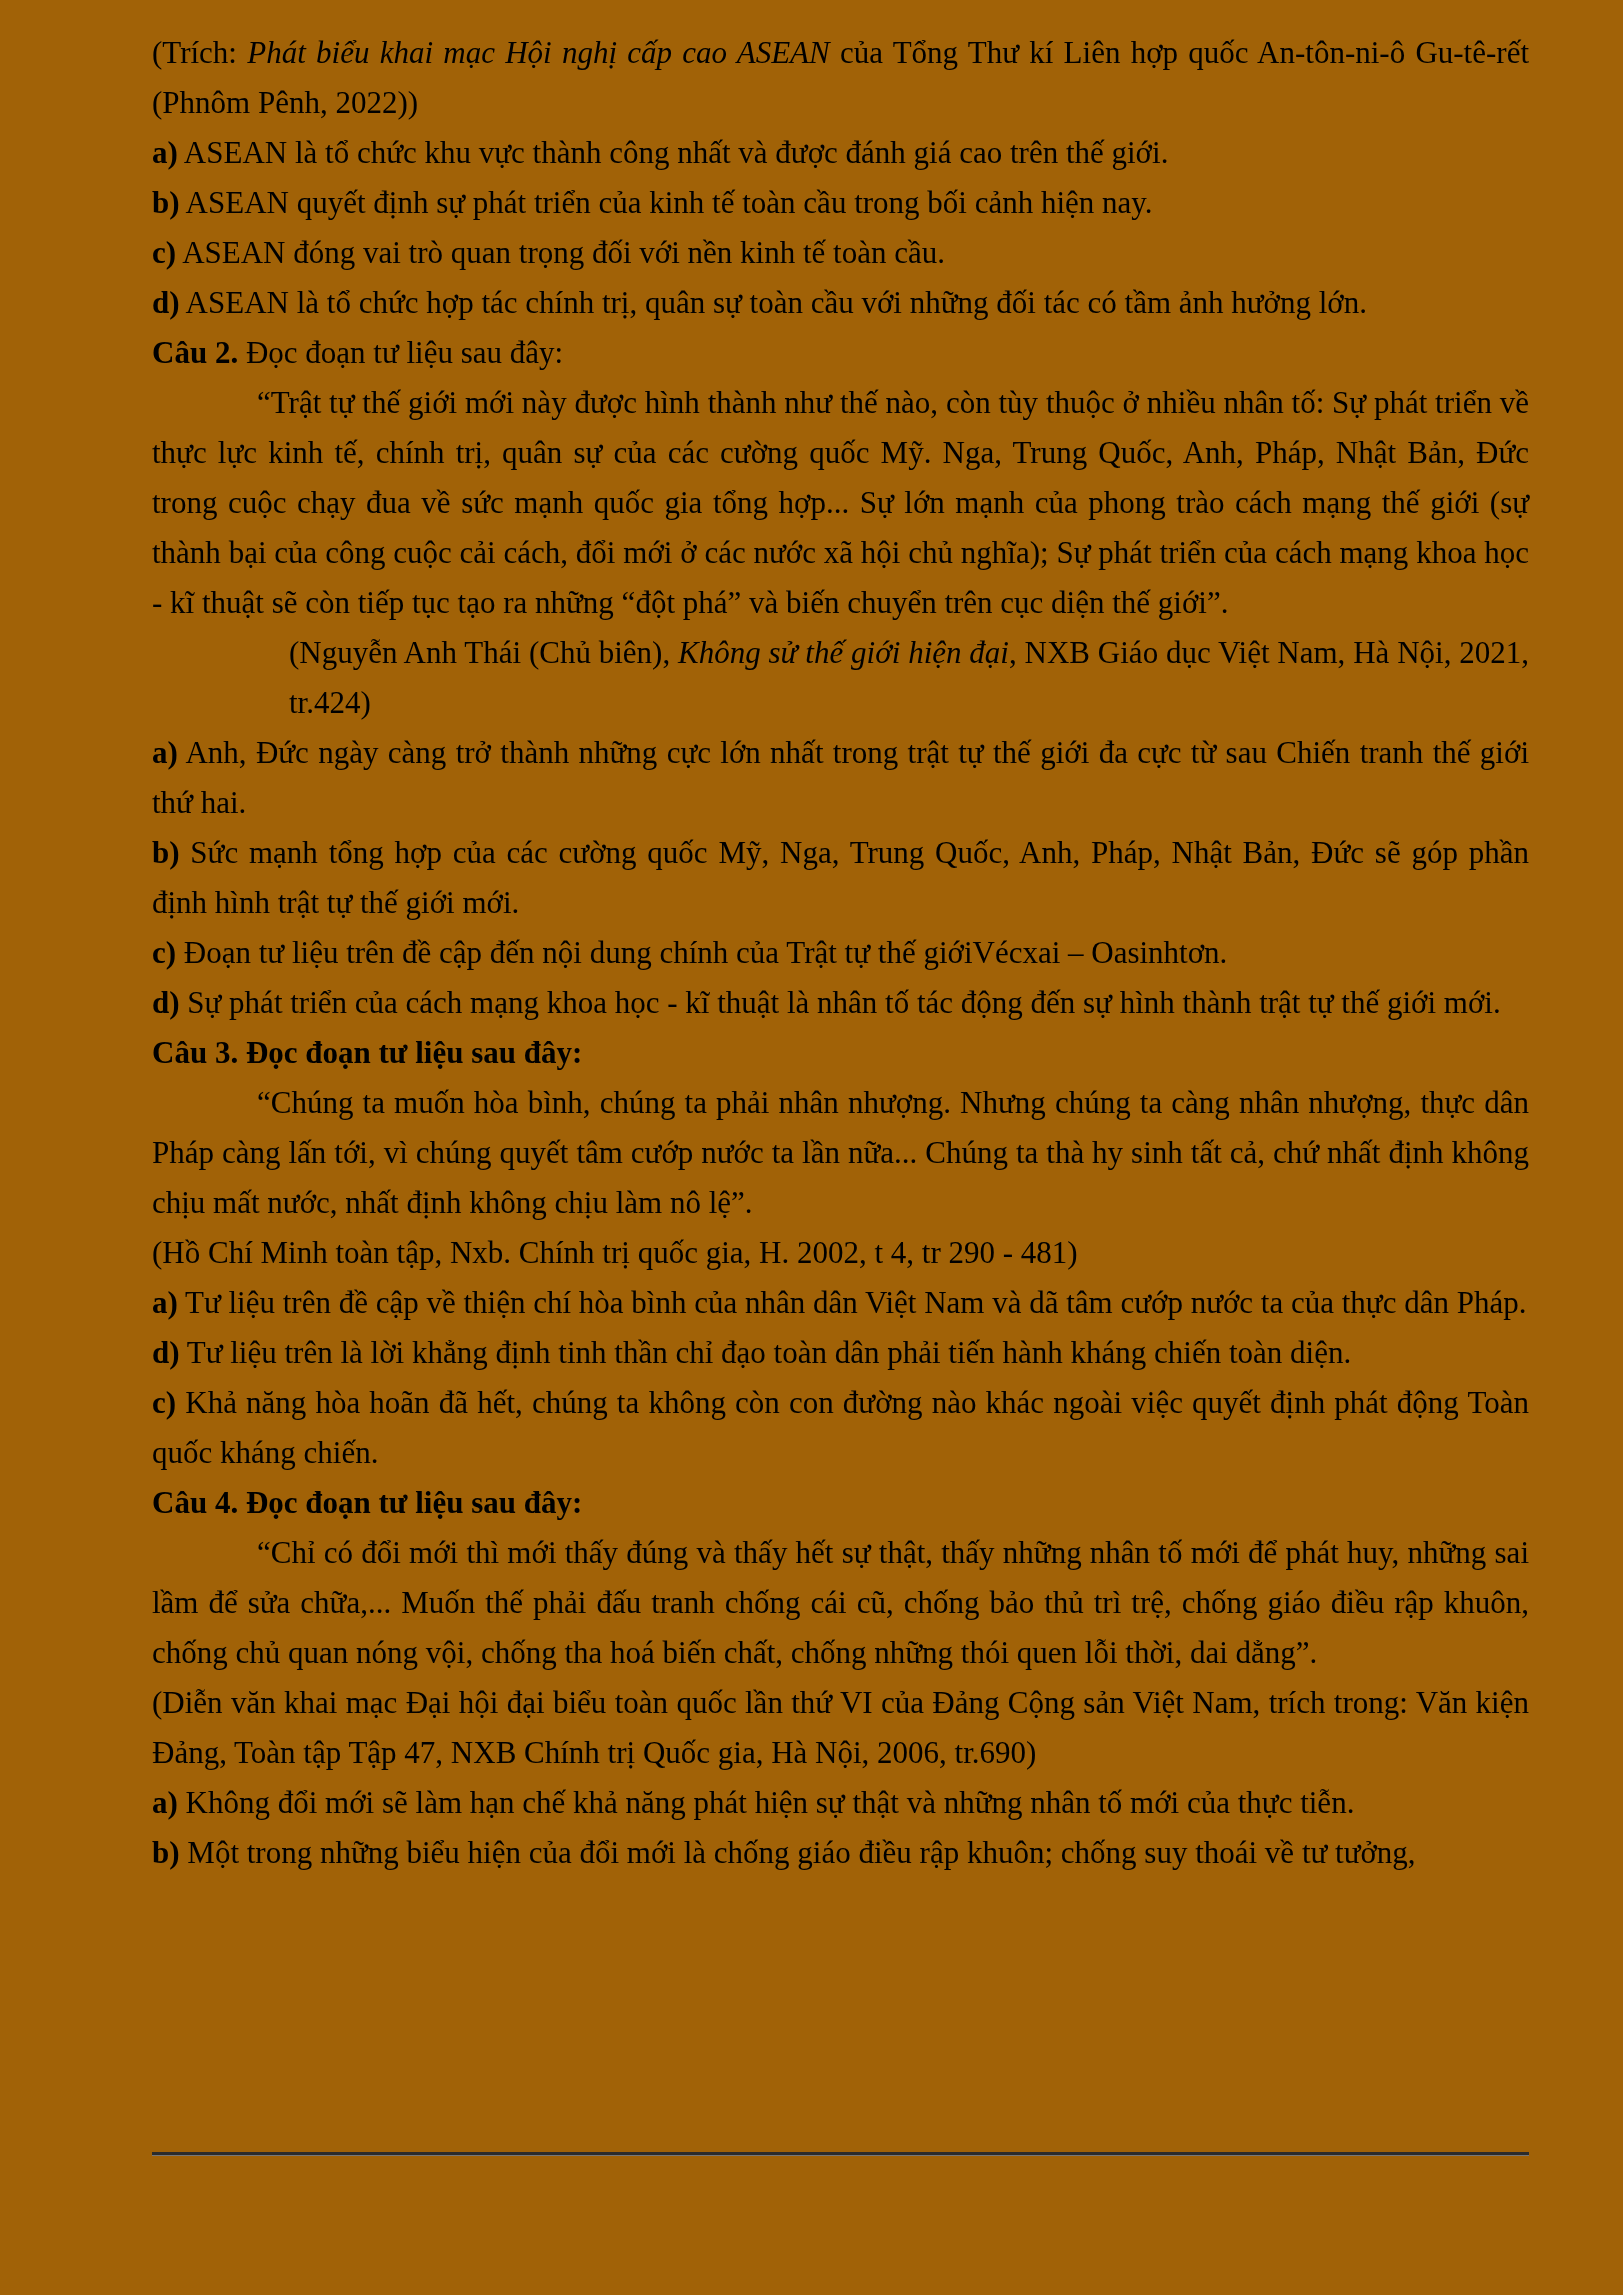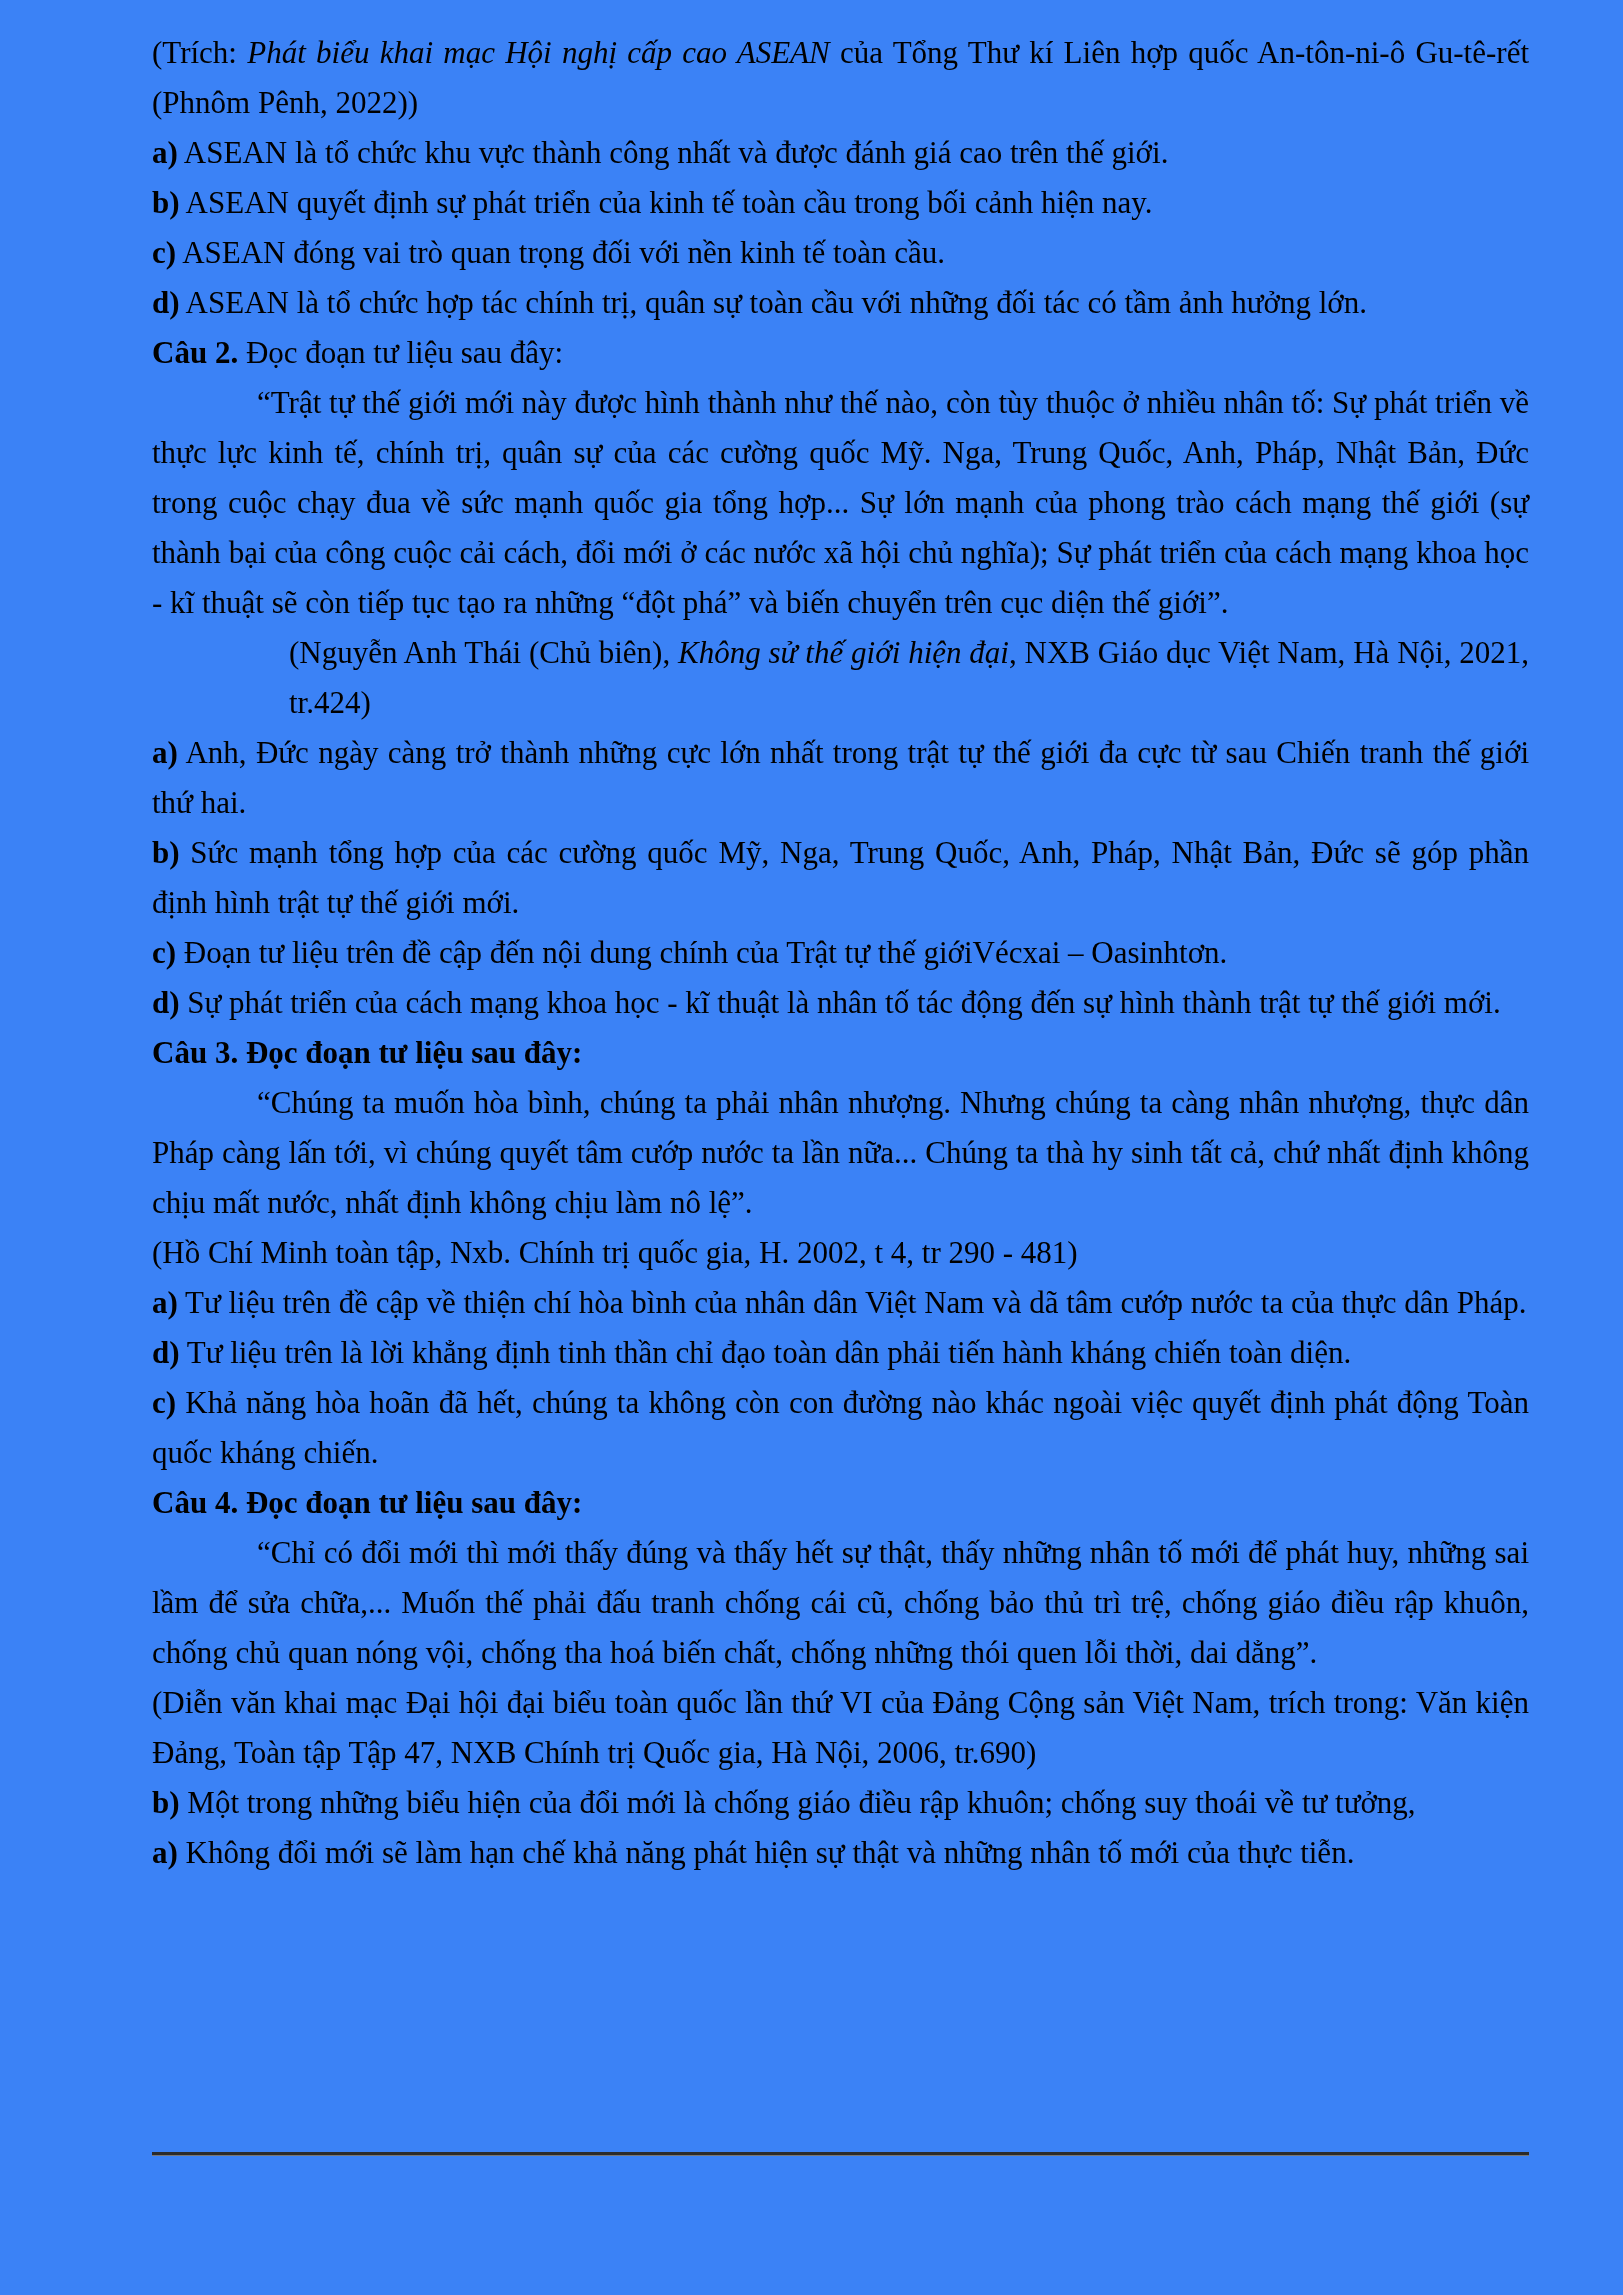--- a/index.html
+++ b/index.html
@@ -35,21 +35,21 @@
     width: 1377px;
     top: 2152px;
     height: 3.3px;
     background: #2b2b2b;
     border-bottom: 0.7px solid #777;
   }
 </style>
 </head>
 <body>
 
-<div class="page" style="background: #3b82f6; color: rgb(0, 0, 0);">
+<div class="page" style="background: #a16207; color: rgb(0, 0, 0);">
 
   <p class="p"><span>(Trích: </span><i>Phát biểu khai mạc Hội nghị cấp cao ASEAN</i><span> của Tổng Thư kí Liên hợp quốc An-tôn-ni-ô Gu-tê-rết (Phnôm Pênh, 2022))</span></p>
 
   <p class="p"><b>a)</b><span> ASEAN là tổ chức khu vực thành công nhất và được đánh giá cao trên thế giới.</span></p>
   <p class="p"><b>b)</b><span> ASEAN quyết định sự phát triển của kinh tế toàn cầu trong bối cảnh hiện nay.</span></p>
   <p class="p"><b>c)</b><span> ASEAN đóng vai trò quan trọng đối với nền kinh tế toàn cầu.</span></p>
   <p class="p"><b>d)</b><span> ASEAN là tổ chức hợp tác chính trị, quân sự toàn cầu với những đối tác có tầm ảnh hưởng lớn.</span></p>
 
   <p class="p"><b>Câu 2.</b><span> Đọc đoạn tư liệu sau đây:</span></p>
 
@@ -71,19 +71,19 @@
   <p class="p"><b>a)</b><span> Tư liệu trên đề cập về thiện chí hòa bình của nhân dân Việt Nam và dã tâm cướp nước ta của thực dân Pháp.</span></p>
   <p class="p"><b>d)</b><span> Tư liệu trên là lời khẳng định tinh thần chỉ đạo toàn dân phải tiến hành kháng chiến toàn diện.</span></p>
   <p class="p"><b>c)</b><span> Khả năng hòa hoãn đã hết, chúng ta không còn con đường nào khác ngoài việc quyết định phát động Toàn quốc kháng chiến.</span></p>
 
   <p class="p bold-line">Câu 4. Đọc đoạn tư liệu sau đây:</p>
 
   <p class="p quote">“Chỉ có đổi mới thì mới thấy đúng và thấy hết sự thật, thấy những nhân tố mới để phát huy, những sai lầm để sửa chữa,... Muốn thế phải đấu tranh chống cái cũ, chống bảo thủ trì trệ, chống giáo điều rập khuôn, chống chủ quan nóng vội, chống tha hoá biến chất, chống những thói quen lỗi thời, dai dẳng”.</p>
 
   <p class="p">(Diễn văn khai mạc Đại hội đại biểu toàn quốc lần thứ VI của Đảng Cộng sản Việt Nam, trích trong: Văn kiện Đảng, Toàn tập Tập 47, NXB Chính trị Quốc gia, Hà Nội, 2006, tr.690)</p>
 
+  <p class="p"><b>a)</b><span> Không đổi mới sẽ làm hạn chế khả năng phát hiện sự thật và những nhân tố mới của thực tiễn.</span></p>
   <p class="p"><b>b)</b><span> Một trong những biểu hiện của đổi mới là chống giáo điều rập khuôn; chống suy thoái về tư tưởng,</span></p>
-  <p class="p"><b>a)</b><span> Không đổi mới sẽ làm hạn chế khả năng phát hiện sự thật và những nhân tố mới của thực tiễn.</span></p>
 
   <div class="footer-rule" style="background: rgb(43, 43, 43);"></div>
 
 </div>
 
 
 </body></html>

